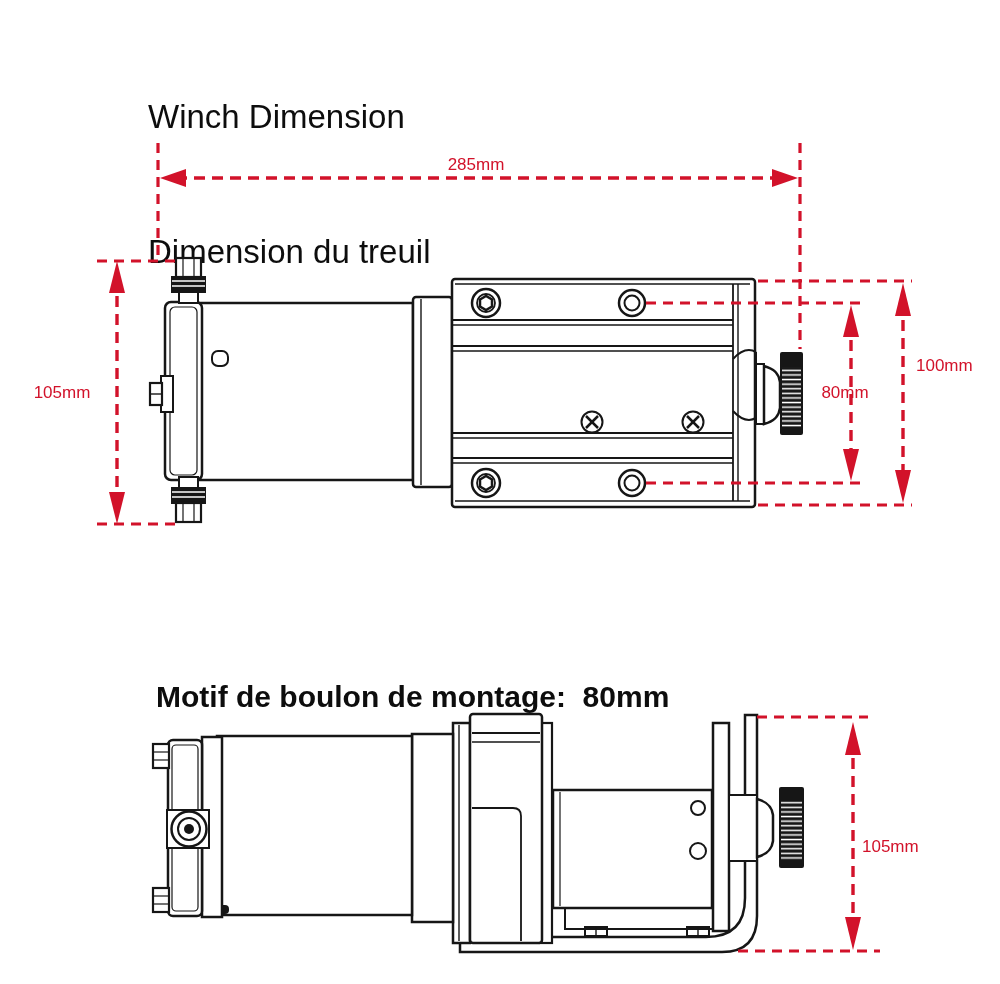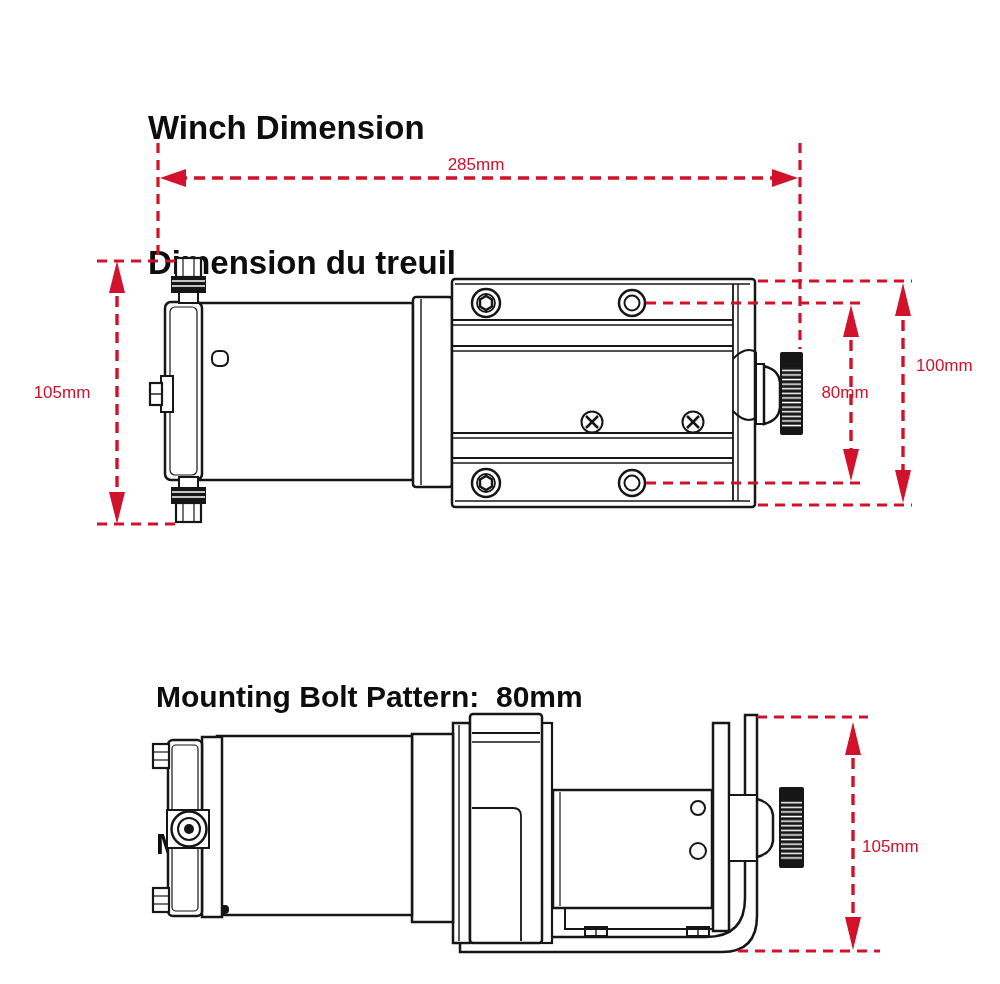--- a/index.html
+++ b/index.html
@@ -1,20 +1,20 @@
 <!DOCTYPE html>
 <html><head>
 <meta charset="utf-8">
 <style>
   html,body{margin:0;padding:0;}
   body{
     width:1000px;height:984px;position:relative;background:#ffffff;overflow:hidden;
     font-family:"Liberation Sans",sans-serif;
   }
-  .title-block{position:absolute;left:148px;top:15px;color:#0d0d0d;font-weight:bold;
+  .title-block{position:absolute;left:148px;top:4px;color:#0d0d0d;font-weight:normal;
     font-size:33px;line-height:45px;white-space:pre;}
   .note-block{position:absolute;left:156px;top:574px;color:#0d0d0d;font-weight:bold;
     font-size:30px;line-height:49px;white-space:pre;}
   svg{position:absolute;left:0;top:0;}
   .wf{fill:#ffffff;stroke:#161616;}
   .k{fill:none;stroke:#161616;}
   .dk{fill:#161616;stroke:none;}
   .wl{stroke:#ffffff;fill:none;}
   .rd{stroke:#d2122a;fill:none;}
   .ra{fill:#d2122a;stroke:none;}
@@ -24,21 +24,20 @@
 </style>
 </head>
 <body>
 
 <div class="title-block">
   <div>Winch Dimension</div>
   <div>Dimension du treuil</div>
 </div>
 
 <div class="note-block">
-  <div>Mounting Bolt Pattern:  80mm</div>
   <div>Motif de boulon de montage:  80mm</div>
 </div>
 
 <svg width="1000" height="984" viewBox="0 0 1000 984">
   <defs>
     <pattern id="knurl" width="6" height="4.6" patternUnits="userSpaceOnUse">
       <rect width="6" height="4.6" fill="#161616"></rect>
       <rect y="1.6" width="6" height="1.5" fill="#ffffff"></rect>
     </pattern>
   </defs>

